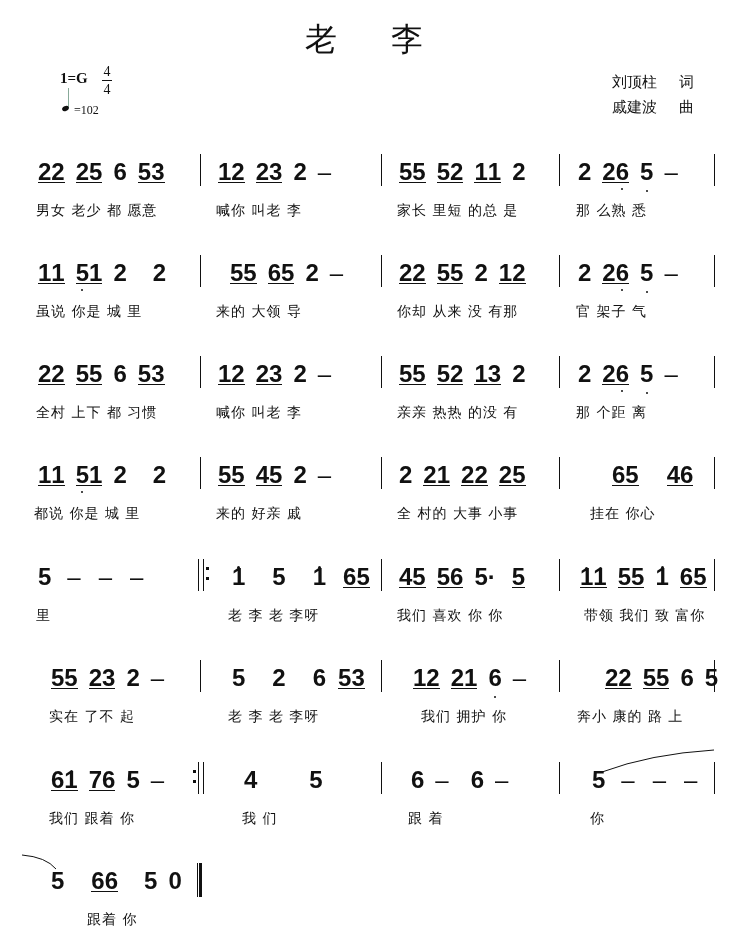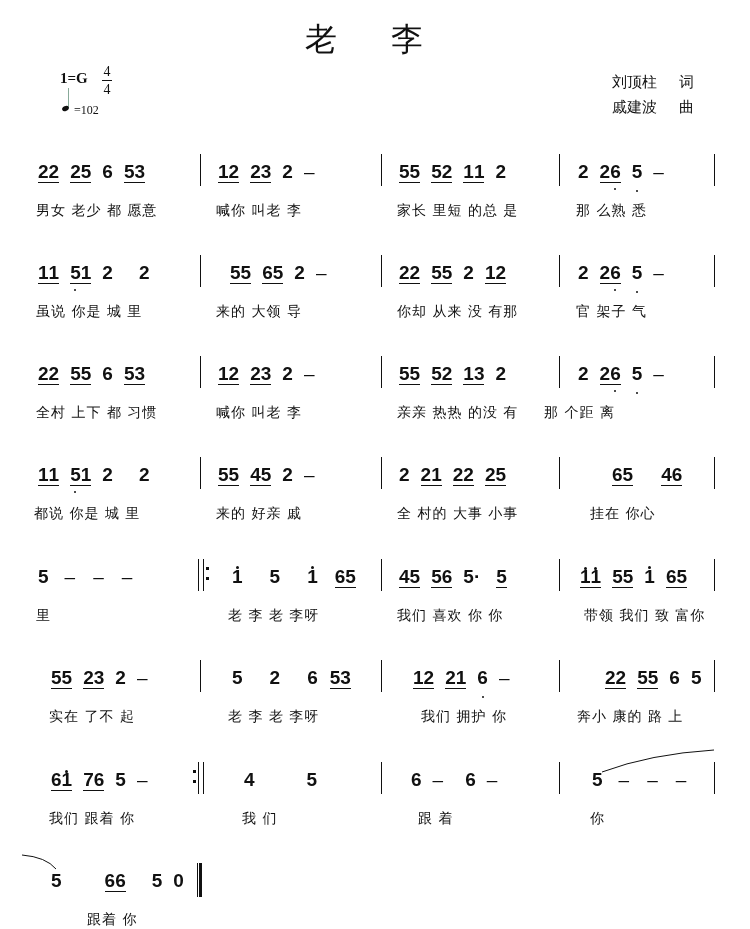--- a/index.html
+++ b/index.html
@@ -11,21 +11,21 @@
   .timesig { position:absolute; left:102px; top:64px; font-family:"Liberation Serif", serif; font-size:14px; text-align:center; line-height:15px; }
   .timesig .bar { border-top:1px solid #111; width:10px; margin:1px auto; }
   .tempo { position:absolute; left:62px; top:100px; font-family:"Liberation Serif", serif; font-size:12px; }
   .tempo .note { display:inline-block; position:relative; width:8px; height:14px; margin-right:4px; }
   .tempo .note .stem { position:absolute; left:6px; top:-12px; width:1px; height:20px; background:#8a9; }
   .tempo .note .head { position:absolute; left:0; top:6px; width:7px; height:5px; background:#111; border-radius:50%; transform:rotate(-25deg); }
   .credits { position:absolute; right:56px; top:70px; font-family:"DejaVu Sans", sans-serif; font-size:15px; line-height:25px; text-align:left; }
   .credits .role { display:inline-block; margin-left:22px; }
 
   .row { position:absolute; left:0; width:750px; }
-  .notes { position:absolute; top:0; white-space:nowrap; font-family:"Liberation Sans", sans-serif; font-weight:bold; font-size:19px; line-height:24px; }
+  .notes { position:absolute; top:0; white-space:nowrap; font-family:"Liberation Sans", sans-serif; font-weight:bold; font-size:24px; line-height:24px; }
   .grp { display:inline-block; position:relative; margin-right:11px; }
   .grp.ul { border-bottom:1.5px solid #111; line-height:21px; }
   .dash { display:inline-block; margin-right:14px; font-weight:normal; }
   .ch { position:relative; display:inline-block; }
   .ch.low::after { content:""; position:absolute; left:50%; bottom:-8px; width:2px; height:2px; margin-left:-1px; background:#111; border-radius:50%; }
   .ch.high::before { content:""; position:absolute; left:50%; top:1px; width:3px; height:3px; margin-left:-1.5px; background:#111; border-radius:50%; }
   .lyr { position:absolute; top:42px; white-space:nowrap; font-family:"DejaVu Sans", sans-serif; font-size:14px; letter-spacing:1px; }
   .barline { position:absolute; top:-6px; width:1.3px; height:32px; background:#111; }
   .dbar { position:absolute; top:-6px; width:6px; height:32px; border-left:1.5px solid #111; border-right:1.5px solid #111; box-sizing:border-box; }
   .repdots { position:absolute; top:2px; width:3px; }
@@ -112,21 +112,21 @@
     <span class="grp ul"><span class="ch">5</span><span class="ch">5</span></span><span class="grp ul"><span class="ch">5</span><span class="ch">2</span></span><span class="grp ul"><span class="ch">1</span><span class="ch">3</span></span><span class="grp"><span class="ch">2</span></span>
   </div>
   <div class="barline" style="left:559px;"></div>
   <div class="notes" style="left:578px;">
     <span class="grp"><span class="ch">2</span></span><span class="grp ul"><span class="ch">2</span><span class="ch low">6</span></span><span class="grp"><span class="ch low">5</span></span><span class="dash">–</span>
   </div>
   <div class="barline" style="left:714px;"></div>
   <div class="lyr" style="left:36px;">全村 上下 都 习惯</div>
   <div class="lyr" style="left:216px;">喊你 叫老 李</div>
   <div class="lyr" style="left:397px;">亲亲 热热 的没 有</div>
-  <div class="lyr" style="left:544px;text-align:center;">那 个距 离</div>
+  <div class="lyr" style="left:576px;text-align:center;">那 个距 离</div>
 </div>
 
 <div class="row" style="top:463px;">
   <div class="notes" style="left:38px;">
     <span class="grp ul"><span class="ch">1</span><span class="ch">1</span></span><span class="grp ul"><span class="ch low">5</span><span class="ch">1</span></span><span class="grp" style="margin-right:26px;"><span class="ch">2</span></span><span class="grp"><span class="ch">2</span></span>
   </div>
   <div class="barline" style="left:200px;"></div>
   <div class="notes" style="left:218px;">
     <span class="grp ul"><span class="ch">5</span><span class="ch">5</span></span><span class="grp ul"><span class="ch">4</span><span class="ch">5</span></span><span class="grp"><span class="ch">2</span></span><span class="dash">–</span>
   </div>
@@ -214,26 +214,26 @@
   <div class="barline" style="left:559px;"></div>
   <svg class="tie" style="left:600px; top:-20px;" width="116" height="28">
       <path d="M2,24 Q50,6 114,2" fill="none" stroke="#111" stroke-width="1"></path>
     </svg>
   <div class="notes" style="left:592px;">
     <span class="grp" style="margin-right:16px;"><span class="ch">5</span></span><span class="dash" style="margin-right:18px;">–</span><span class="dash" style="margin-right:18px;">–</span><span class="dash">–</span>
   </div>
   <div class="barline" style="left:714px;"></div>
   <div class="lyr" style="left:49px;">我们 跟着 你</div>
   <div class="lyr" style="left:242px;">我          们</div>
-  <div class="lyr" style="left:418px;">跟          着</div>
+  <div class="lyr" style="left:408px;">跟          着</div>
   <div class="lyr" style="left:590px;">你</div>
 </div>
 
 <div class="row" style="top:869px;">
   <svg class="tie" style="left:20px; top:-16px;" width="40" height="20">
       <path d="M2,2 Q26,4 36,16" fill="none" stroke="#111" stroke-width="1"></path>
     </svg>
   <div class="notes" style="left:51px;">
-    <span class="grp" style="margin-right:27px;"><span class="ch">5</span></span><span class="grp ul" style="margin-right:26px;margin-left:16px;"><span class="ch">6</span><span class="ch">6</span></span><span class="grp"><span class="ch">5</span></span><span class="grp"><span class="ch">0</span></span>
+    <span class="grp" style="margin-right:27px;"><span class="ch">5</span></span><span class="grp ul" style="margin-right:26px;"><span class="ch">6</span><span class="ch">6</span></span><span class="grp"><span class="ch">5</span></span><span class="grp"><span class="ch">0</span></span>
   </div>
   <div class="final" style="left:197px;"></div>
   <div class="lyr" style="left:87px;">跟着   你</div>
 </div>
 
 </body></html>

